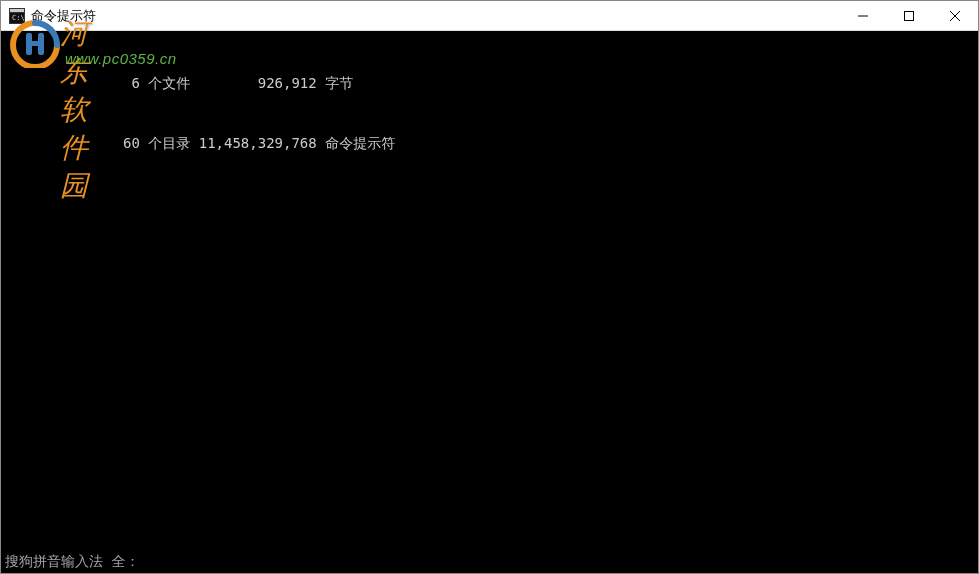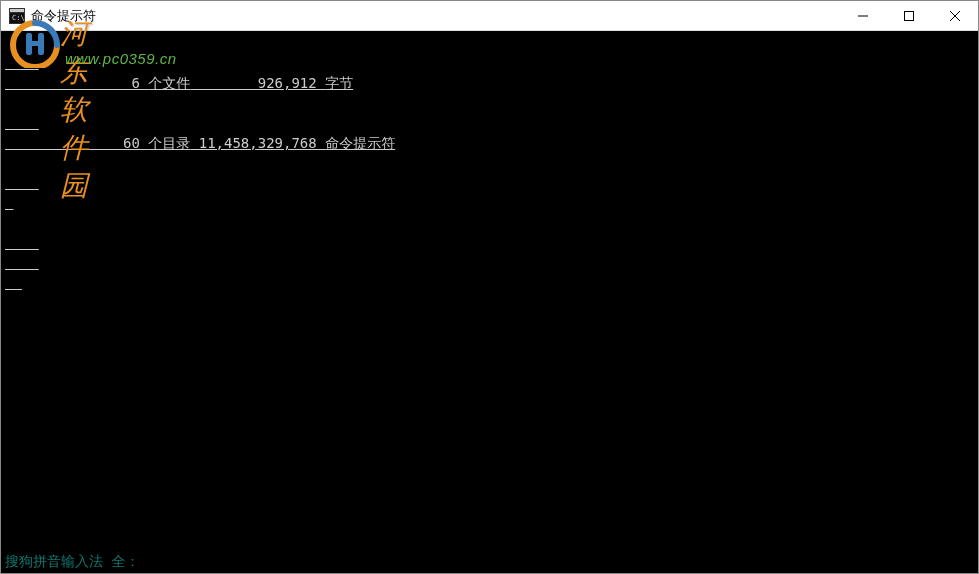--- a/index.html
+++ b/index.html
@@ -79,32 +79,31 @@
       flex: 1;
       background: #000;
       color: #ccc;
       font-family: "NSimSun", "SimSun", "Consolas", monospace;
       font-size: 14px;
       line-height: 20px;
       padding: 2px 4px;
       position: relative;
       overflow: hidden;
       white-space: pre;
-      text-decoration: underline;
     }
     
     .terminal-line {
       white-space: pre;
     }
     
     .ime-status {
       position: absolute;
       bottom: 2px;
       left: 4px;
-      color: #0f766e;
+      color: #a3a3a3;
     }
     
     .watermark {
       position: absolute;
       top: 0;
       left: 0;
       pointer-events: none;
       z-index: 100;
     }
     

